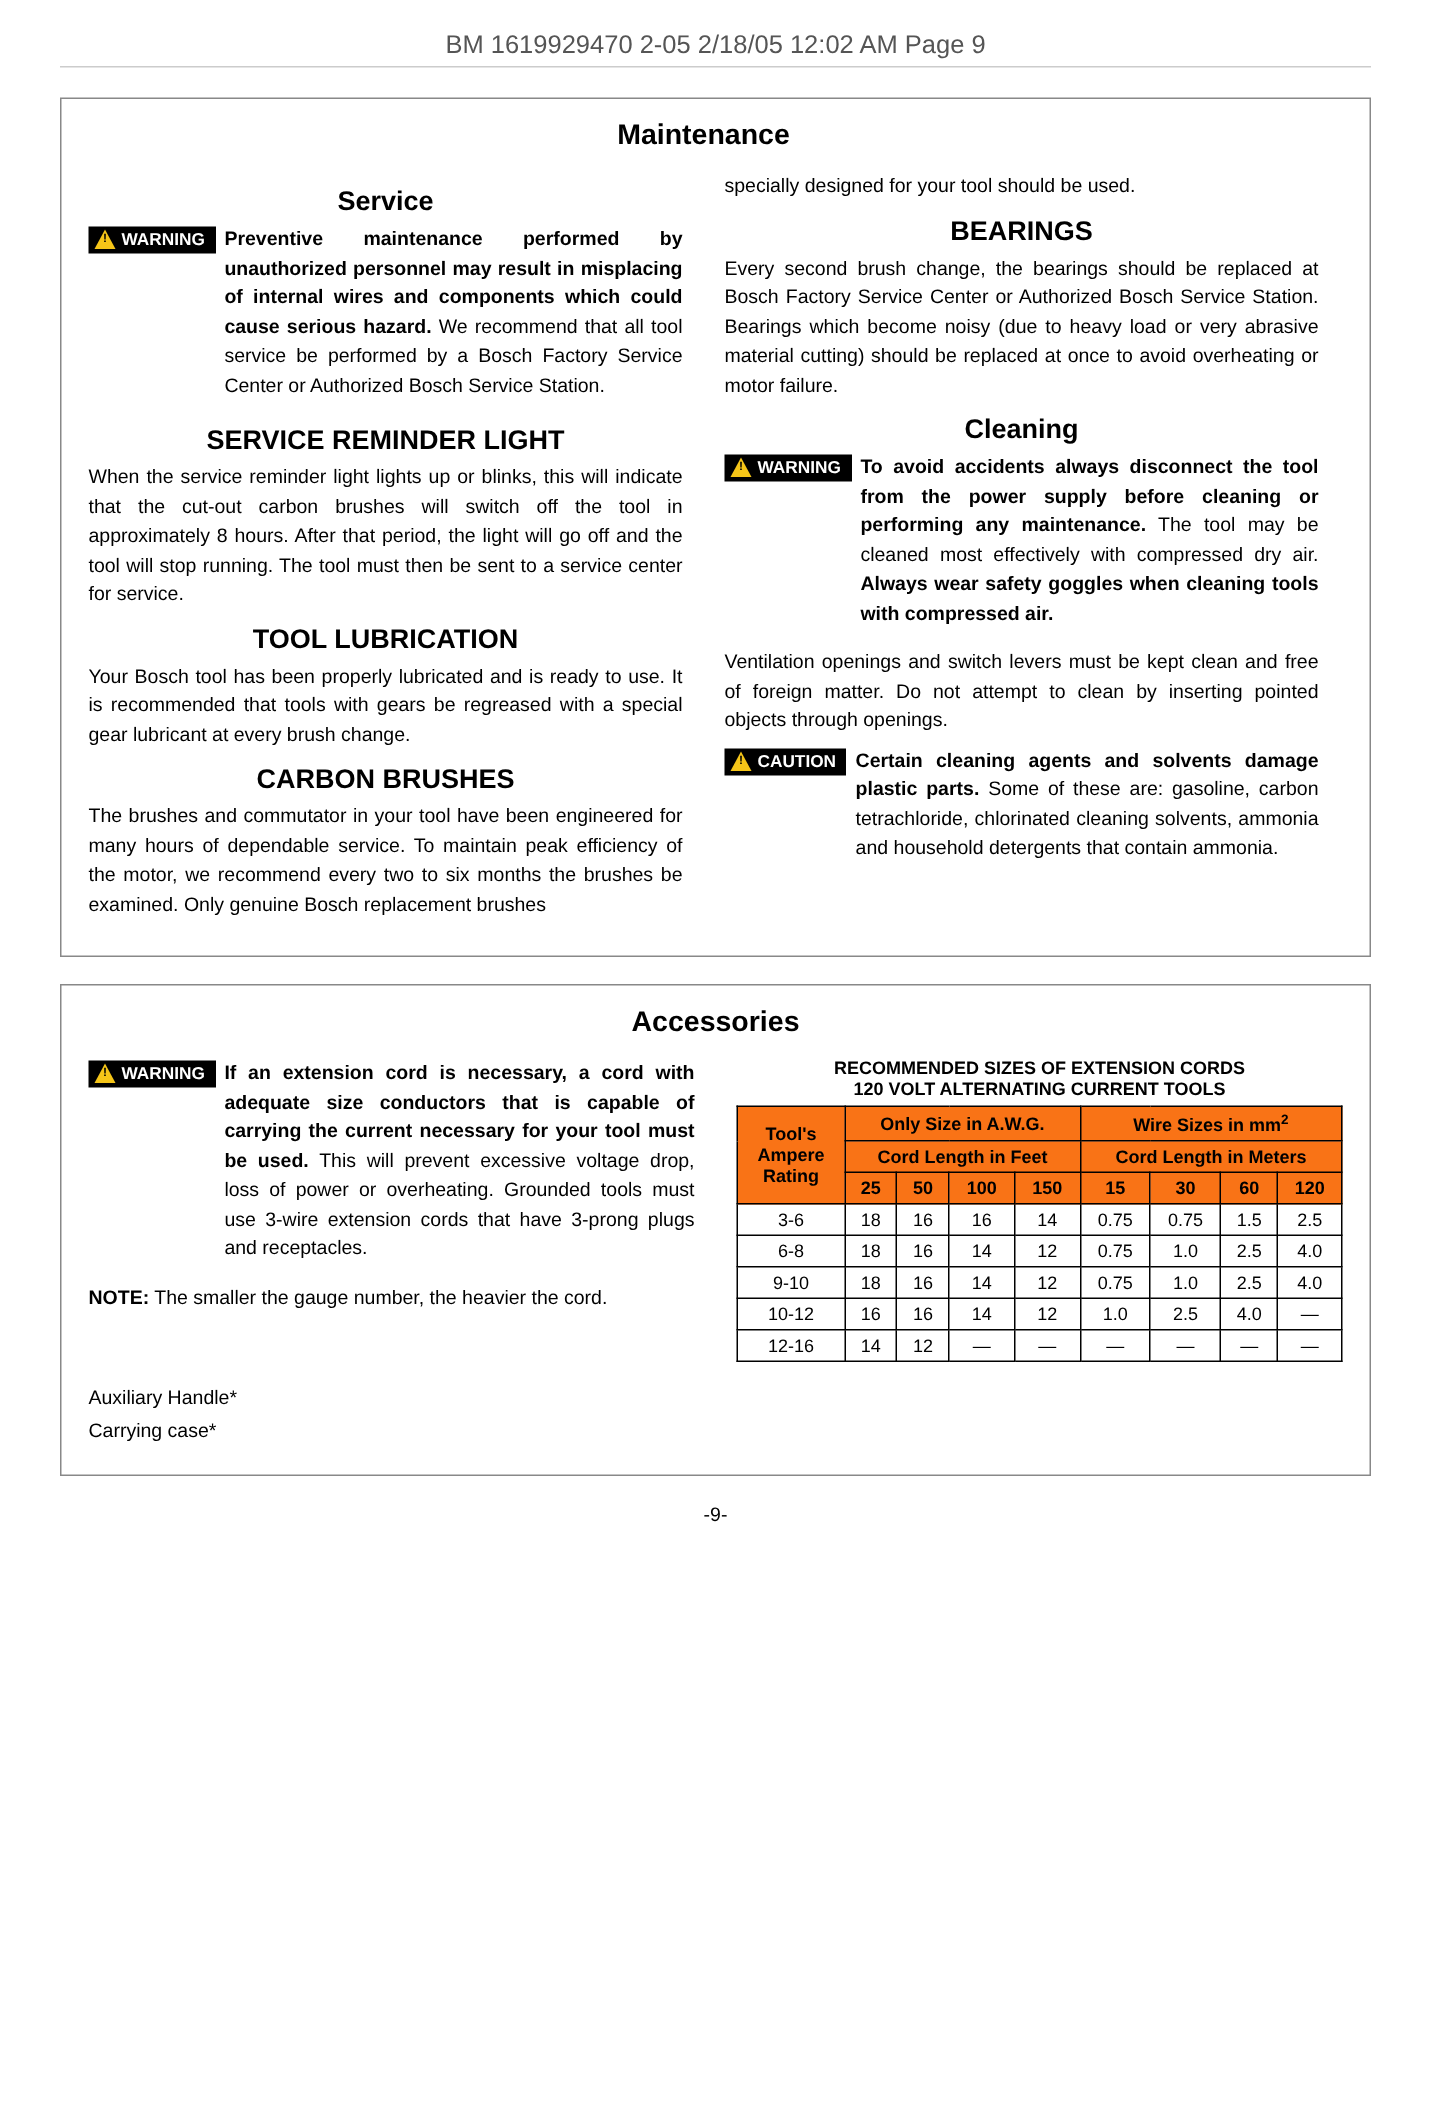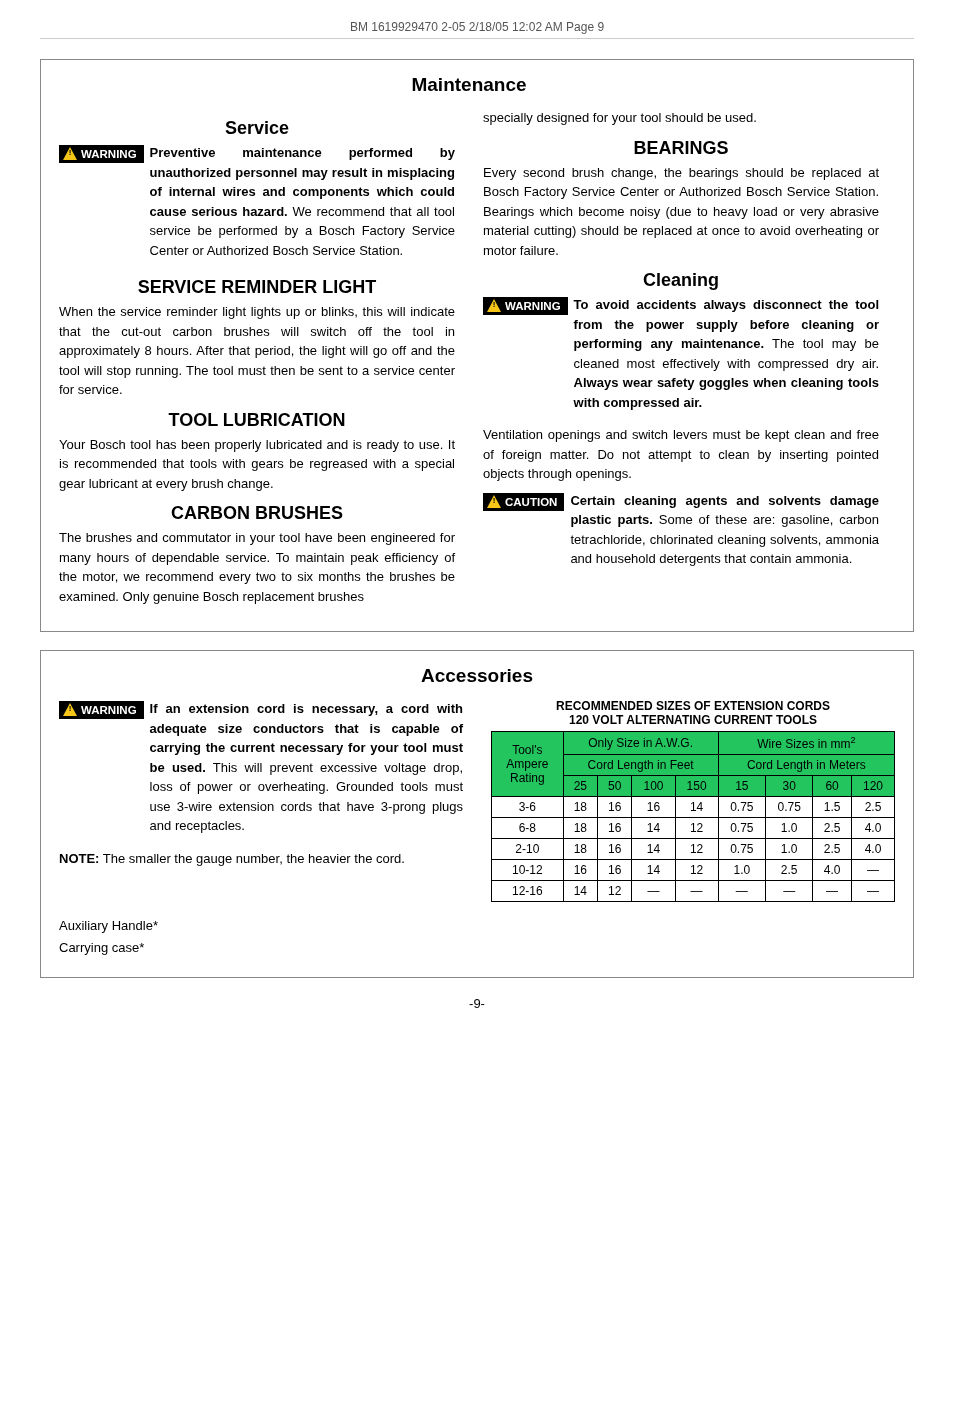--- a/index.html
+++ b/index.html
@@ -6,21 +6,21 @@
     body {
       font-family: Arial, Helvetica, sans-serif;
       font-size: 13px;
       background: #fff;
       color: #000;
       width: 954px;
       padding: 20px 40px;
     }
     .page-header {
       text-align: center;
-      font-size: 12px;
+      font-size: 17px;
       color: #555;
       margin-bottom: 10px;
       border-bottom: 1px solid #ccc;
       padding-bottom: 4px;
     }
     .section-box {
       border: 1.5px solid #888;
       padding: 14px 34px 18px 18px;
       margin-bottom: 18px;
       margin-top: 20px;
@@ -90,22 +90,22 @@
       border-collapse: collapse;
       font-size: 12px;
       width: 100%;
     }
     th, td {
       border: 1px solid #000;
       padding: 3px 6px;
       text-align: center;
     }
     th {
-      font-weight: normal;
-      background: #22c55e;
+      font-weight: bold;
+      background: #f97316;
     }
     .accessories-section {
       border: 1.5px solid #888;
       padding: 14px 18px 18px 18px;
       margin-bottom: 18px;
     }
     .acc-two-col {
       display: flex;
       gap: 28px;
       align-items: flex-start;
@@ -304,21 +304,21 @@
               <td>18</td>
               <td>16</td>
               <td>14</td>
               <td>12</td>
               <td>0.75</td>
               <td>1.0</td>
               <td>2.5</td>
               <td>4.0</td>
             </tr>
             <tr>
-              <td>2-10</td>
+              <td>9-10</td>
               <td>18</td>
               <td>16</td>
               <td>14</td>
               <td>12</td>
               <td>0.75</td>
               <td>1.0</td>
               <td>2.5</td>
               <td>4.0</td>
             </tr>
             <tr>

